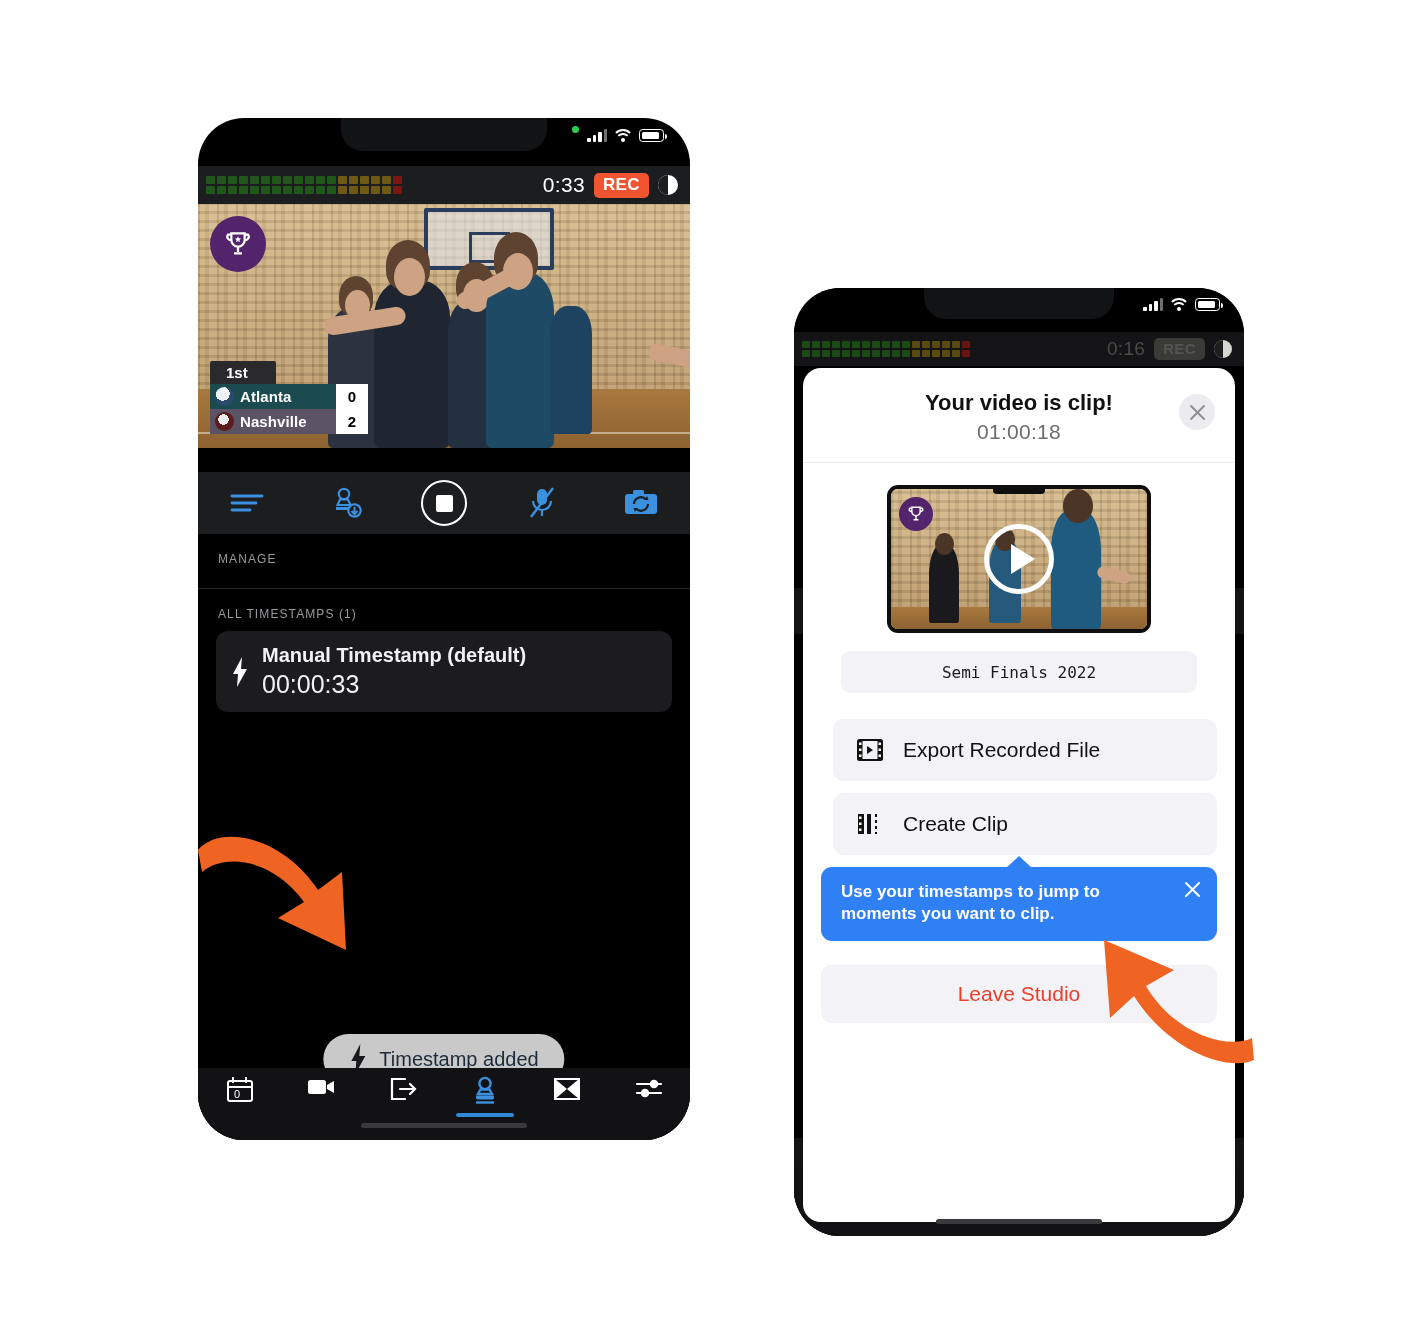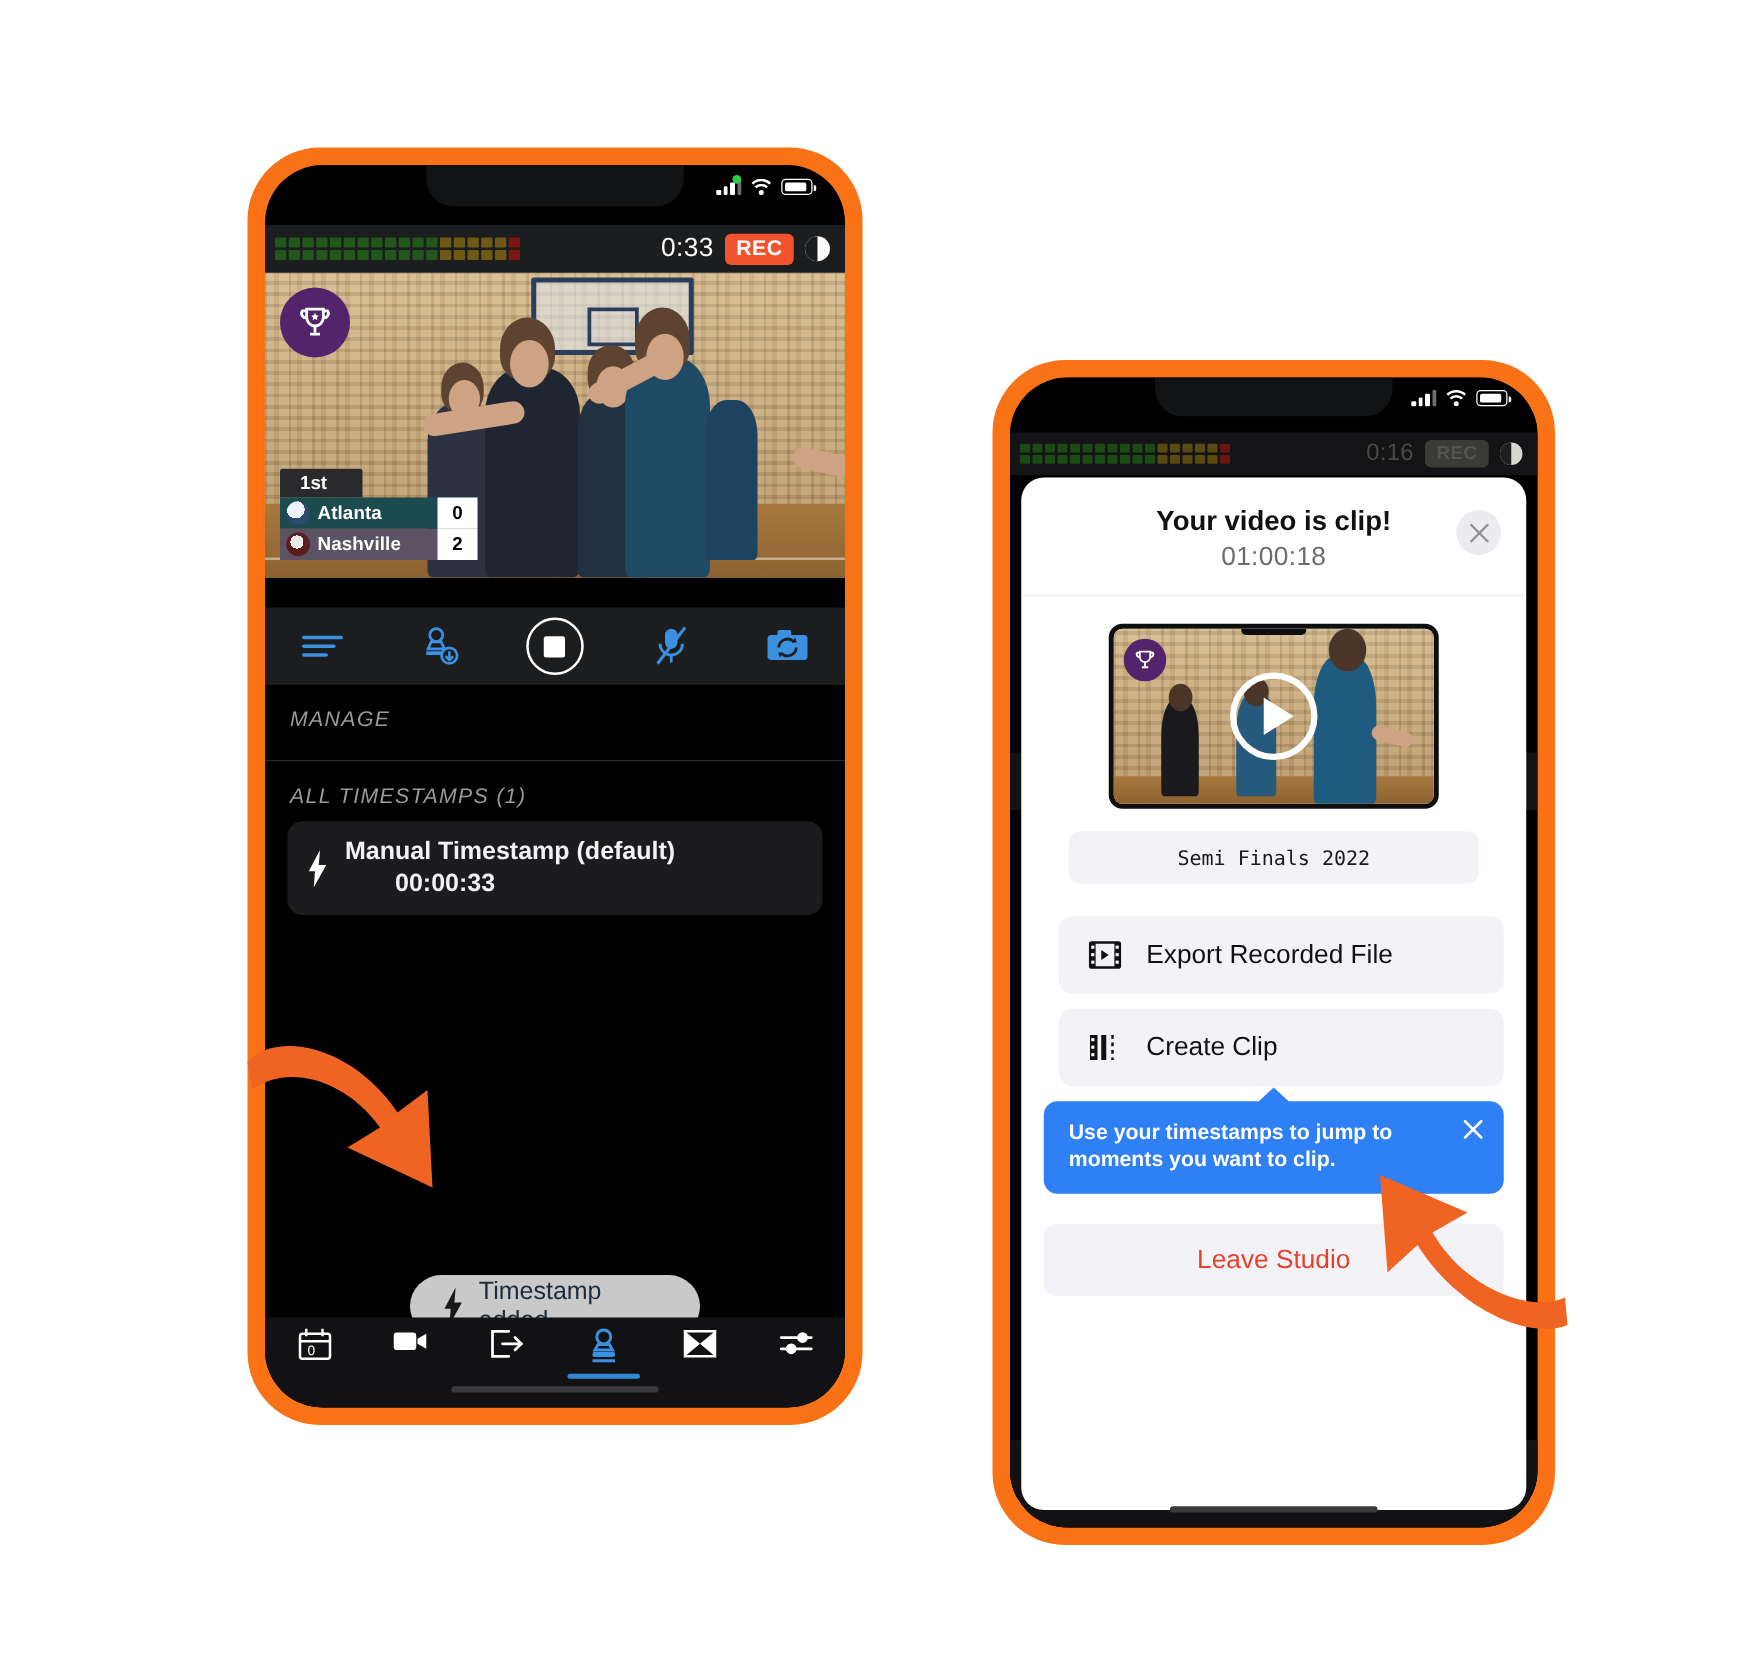--- a/index.html
+++ b/index.html
@@ -7,23 +7,22 @@
     width: 1405px; height: 1325px;
     background: #ffffff;
     font-family: "Liberation Sans", sans-serif;
     overflow: hidden;
   }
   #stage { position: relative; width: 1405px; height: 1325px; background: #fff; }
 
   
   .phone {
     position: absolute;
-    background: #f97316;
+    background: #ec4899;
     border-radius: 58px;
-    padding: 14px;
   }
   .phone-screen {
     position: relative;
     width: 100%; height: 100%;
     background: #000;
     border-radius: 46px;
     overflow: hidden;
   }
   #phone-left  { left: 198px; top: 118px;  width: 492px; height: 1022px; }
   #phone-right { left: 794px; top: 288px;  width: 450px; height: 948px; }
@@ -151,34 +150,34 @@
   }
   .ctrl-item { flex: 1; display: flex; align-items: center; justify-content: center; }
   .rec-stop {
     width: 46px; height: 46px; border-radius: 50%; border: 2.5px solid #fff;
     display: flex; align-items: center; justify-content: center;
   }
   .rec-stop i { width: 17px; height: 17px; background: #fff; border-radius: 2px; display: block; }
 
   
   .panel { position: absolute; left: 0; right: 0; top: 416px; bottom: 0; background: #000; z-index: 3; }
-  .section-label { color: #9a9a9e; font-size: 17px; letter-spacing: 1.1px; padding: 18px 0 0 20px; font-style: italic; }
+  .section-label { color: #9a9a9e; font-size: 12px; letter-spacing: 1.1px; padding: 18px 0 0 20px; }
   .manage-card { margin: 12px 18px 0; background: #1c1c1e; border-radius: 14px; padding: 24px 22px; }
   .manage-btn {
     background: #fff; color: #16263b; border-radius: 32px; height: 58px;
     display: flex; align-items: center; justify-content: center;
     font-size: 20px; font-weight: 700;
   }
   .divider { height: 1px; background: #2a2a2c; margin: 22px 0 0; }
   .ts-card {
     margin: 10px 18px 0; background: #1c1c1e; border-radius: 12px;
     padding: 13px 16px; display: flex; align-items: center; gap: 14px;
   }
   .ts-title { color: #f2f2f4; font-size: 20px; font-weight: 700; }
-  .ts-time  { color: #f2f2f4; font-size: 20px; font-weight: 700; margin-top: 3px; margin-left: 40px; }
+  .ts-time  { color: #f2f2f4; font-size: 25px; font-weight: 400; margin-top: 3px; }
   .bolt { width: 16px; height: 30px; }
 
   .toast {
     position: absolute; left: 50%; transform: translateX(-50%); bottom: 56px;
     background: #c9c9c9; color: #1c2a3a; border-radius: 26px;
     height: 50px; padding: 0 26px; display: flex; align-items: center; gap: 12px;
     font-size: 20px; z-index: 6;
   }
 
   

